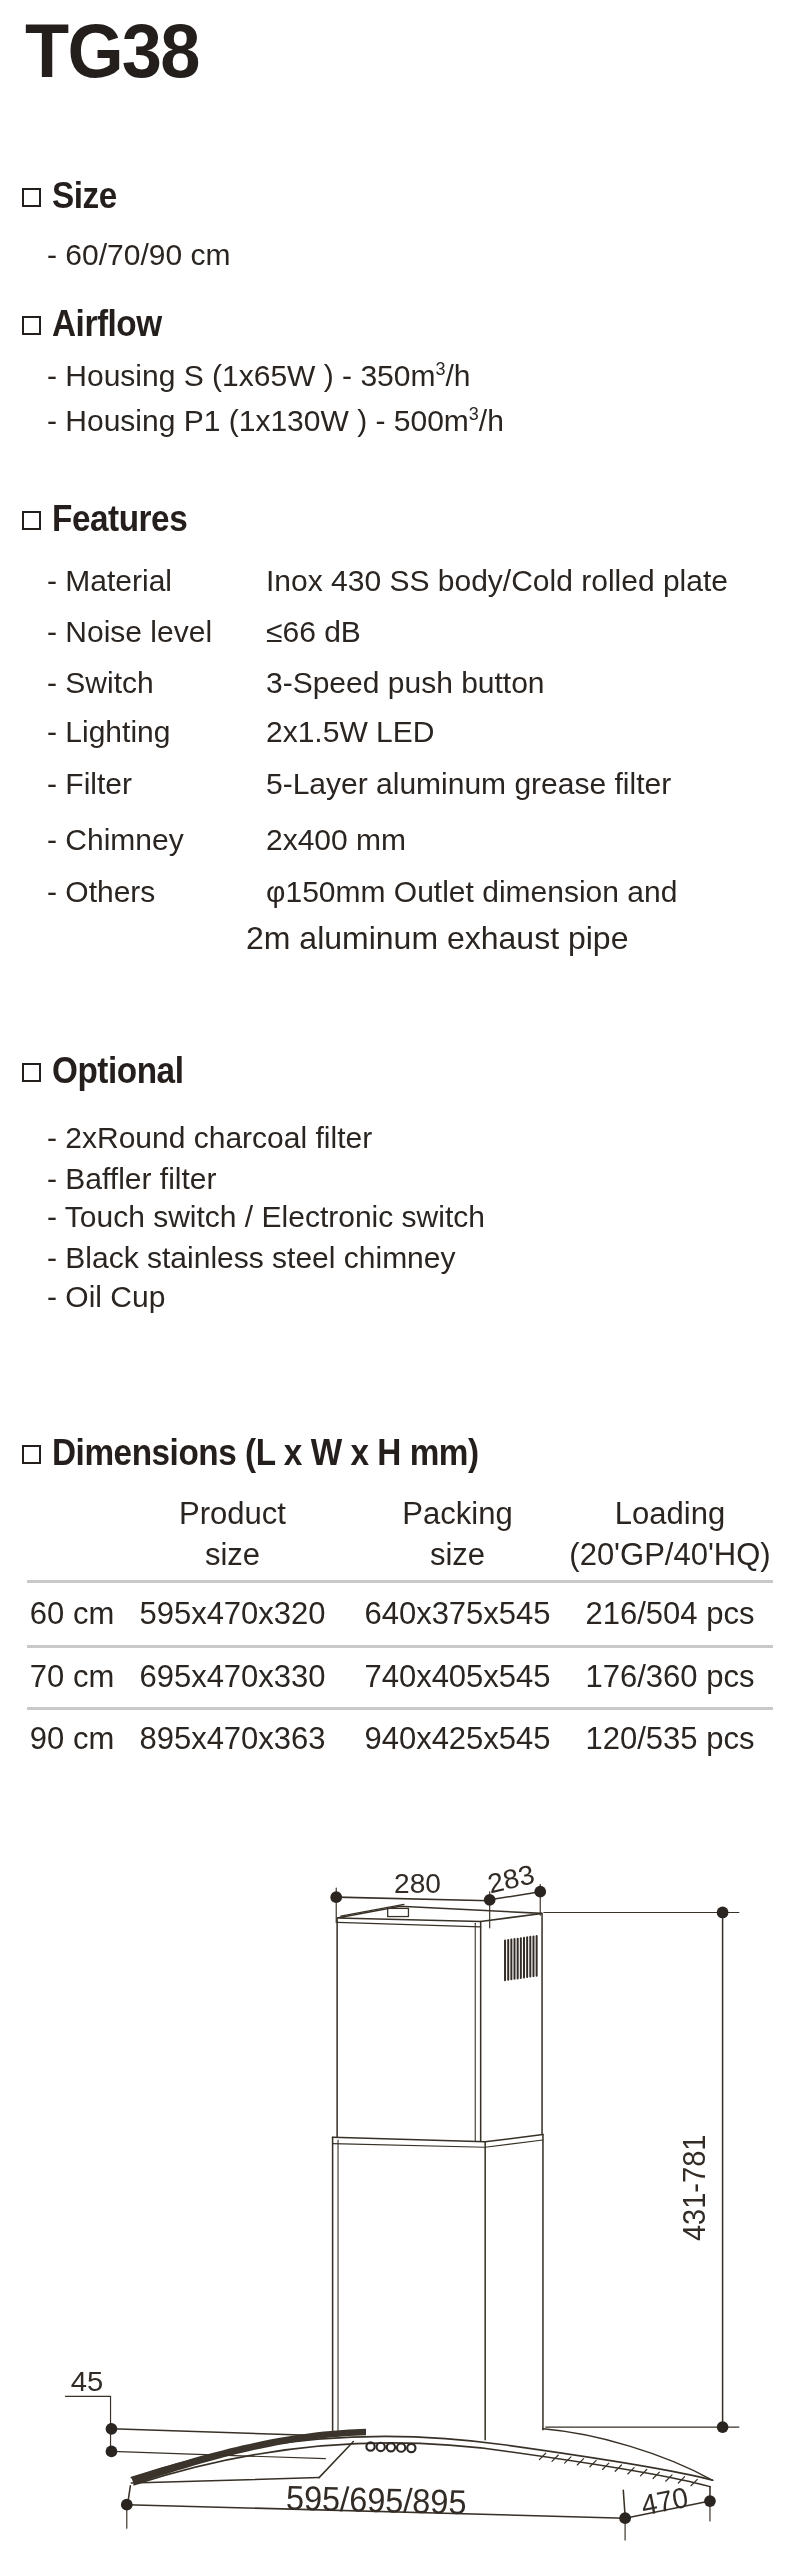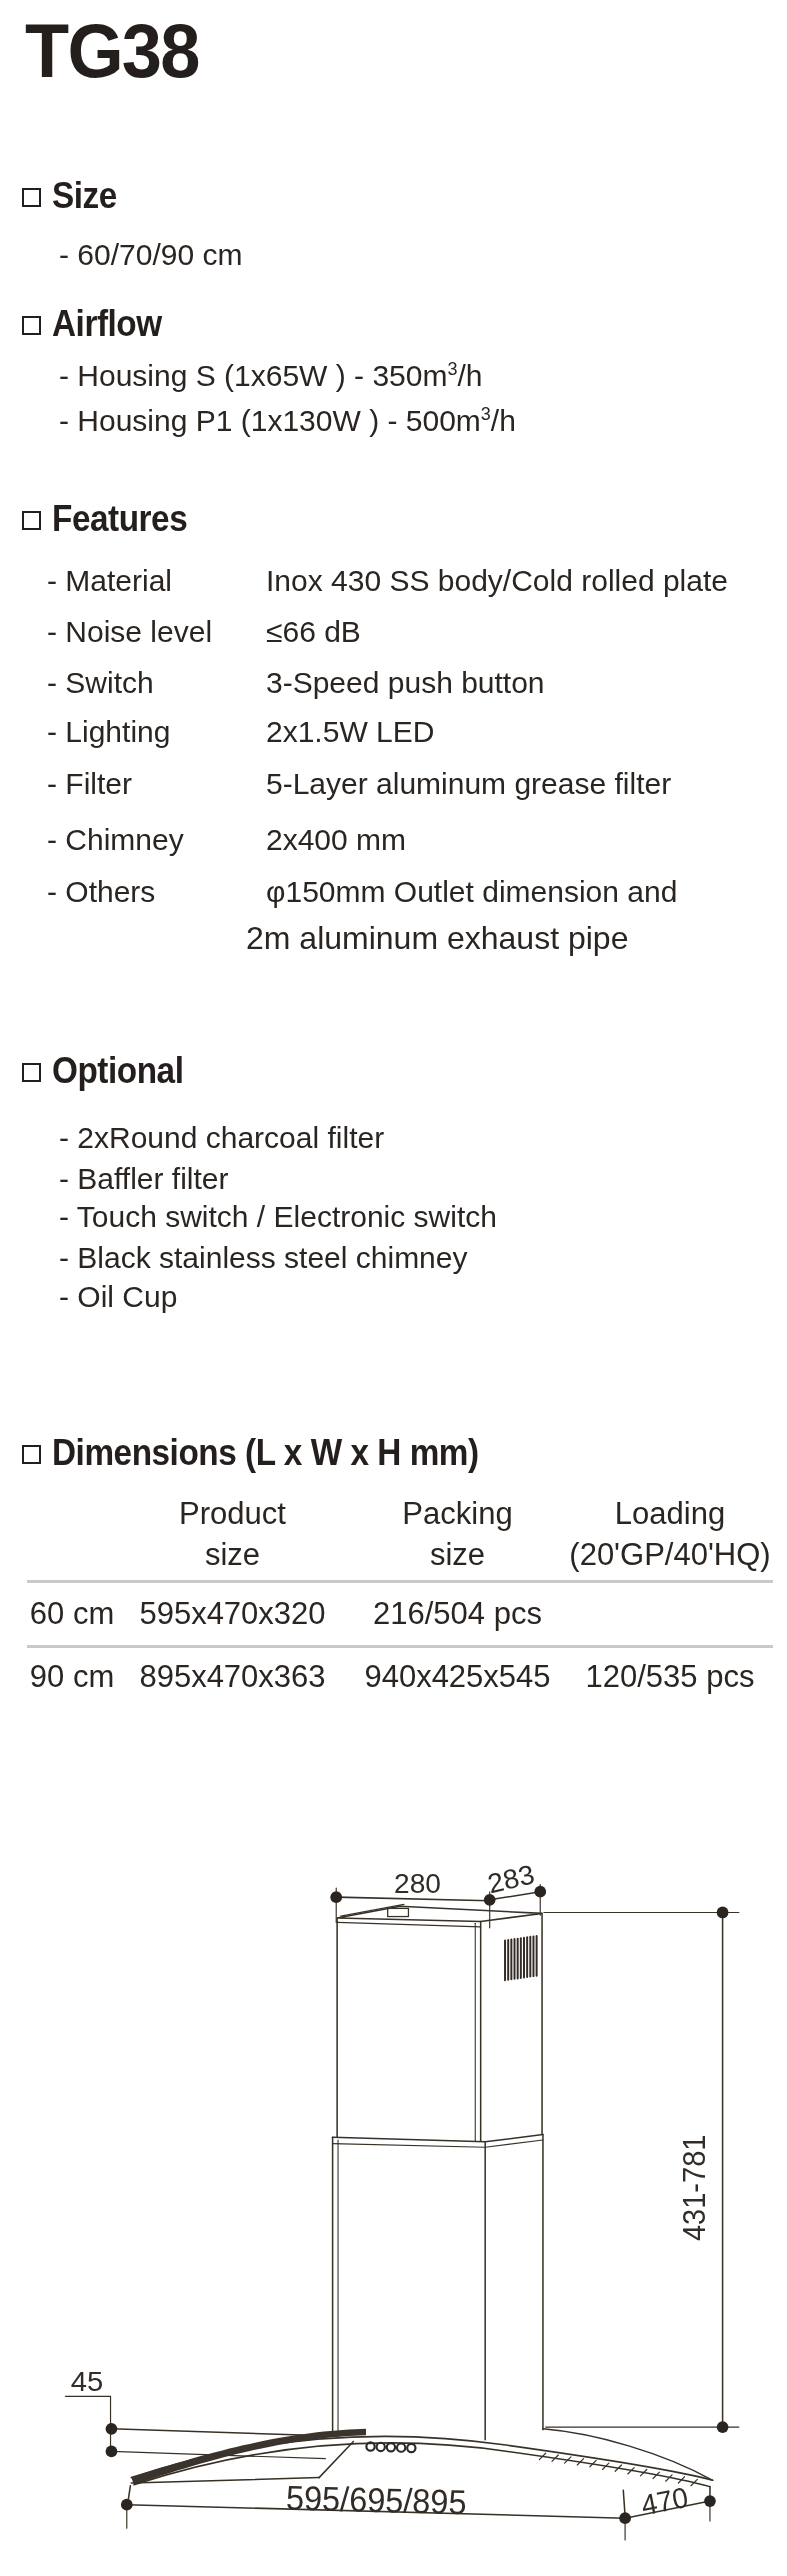--- a/index.html
+++ b/index.html
@@ -14,21 +14,21 @@
   }
   .sq{
     position:absolute;left:22px;width:14.5px;height:14.5px;border:2.7px solid #241f1c;background:#fff;
   }
   .h{
     position:absolute;left:52px;font-size:37px;font-weight:bold;color:#241f1c;
     line-height:1;transform:scaleX(.9);transform-origin:left top;white-space:nowrap;
     letter-spacing:-0.5px;
   }
   .li{
-    position:absolute;left:47px;font-size:30px;line-height:1.1;color:#2b2521;white-space:nowrap;margin-left:12px;
+    position:absolute;left:47px;font-size:30px;line-height:1.1;color:#2b2521;white-space:nowrap;
   }
   .frow{position:absolute;left:47px;white-space:nowrap;font-size:30px;}
   .flab{display:inline-block;width:199px;}
   .fval{display:inline-block;margin-left:20px;}
   .fval2{position:absolute;left:246px;font-size:32px;white-space:nowrap;}
   sup{font-size:.6em;vertical-align:super;line-height:0;}
   
   .dimtable{
     position:absolute;left:27px;top:1490px;width:746px;font-size:31px;color:#2b2521;
   }
@@ -88,21 +88,28 @@
         <div>size</div>
       </div>
     <div class="tc">
         <div>Loading</div>
         <div>(20'GP/40'HQ)</div>
       </div>
   </div>
   <div class="trow tbody">
     <div class="tc">60 cm</div>
     <div class="tc">595x470x320</div>
+    <div class="tc">640x375x545</div>
     <div class="tc">216/504 pcs</div>
+  </div>
+  <div class="trow tbody tb2">
+    <div class="tc">70 cm</div>
+    <div class="tc">695x470x330</div>
+    <div class="tc">740x405x545</div>
+    <div class="tc">176/360 pcs</div>
   </div>
   <div class="trow tbody tb2">
     <div class="tc">90 cm</div>
     <div class="tc">895x470x363</div>
     <div class="tc">940x425x545</div>
     <div class="tc">120/535 pcs</div>
   </div>
 </div>
 
 <svg class="dwg" width="788" height="724" viewBox="0 2050 872 802">

